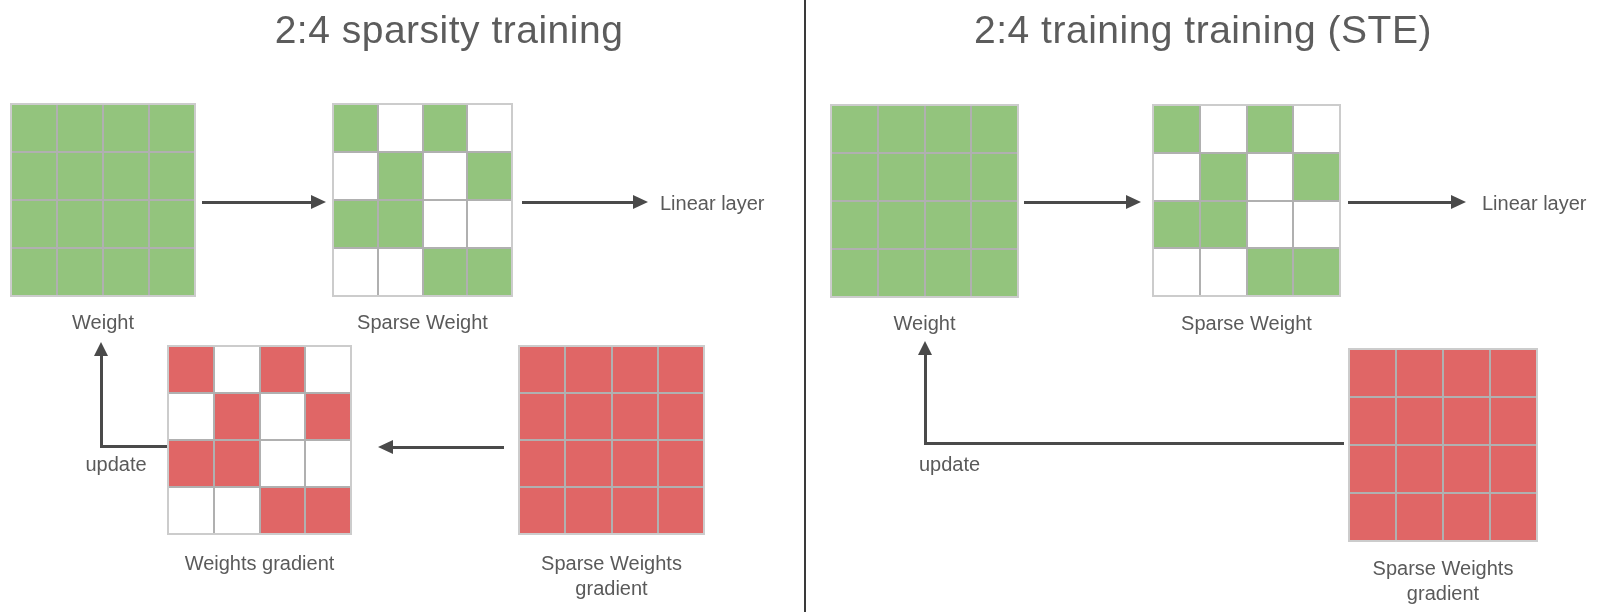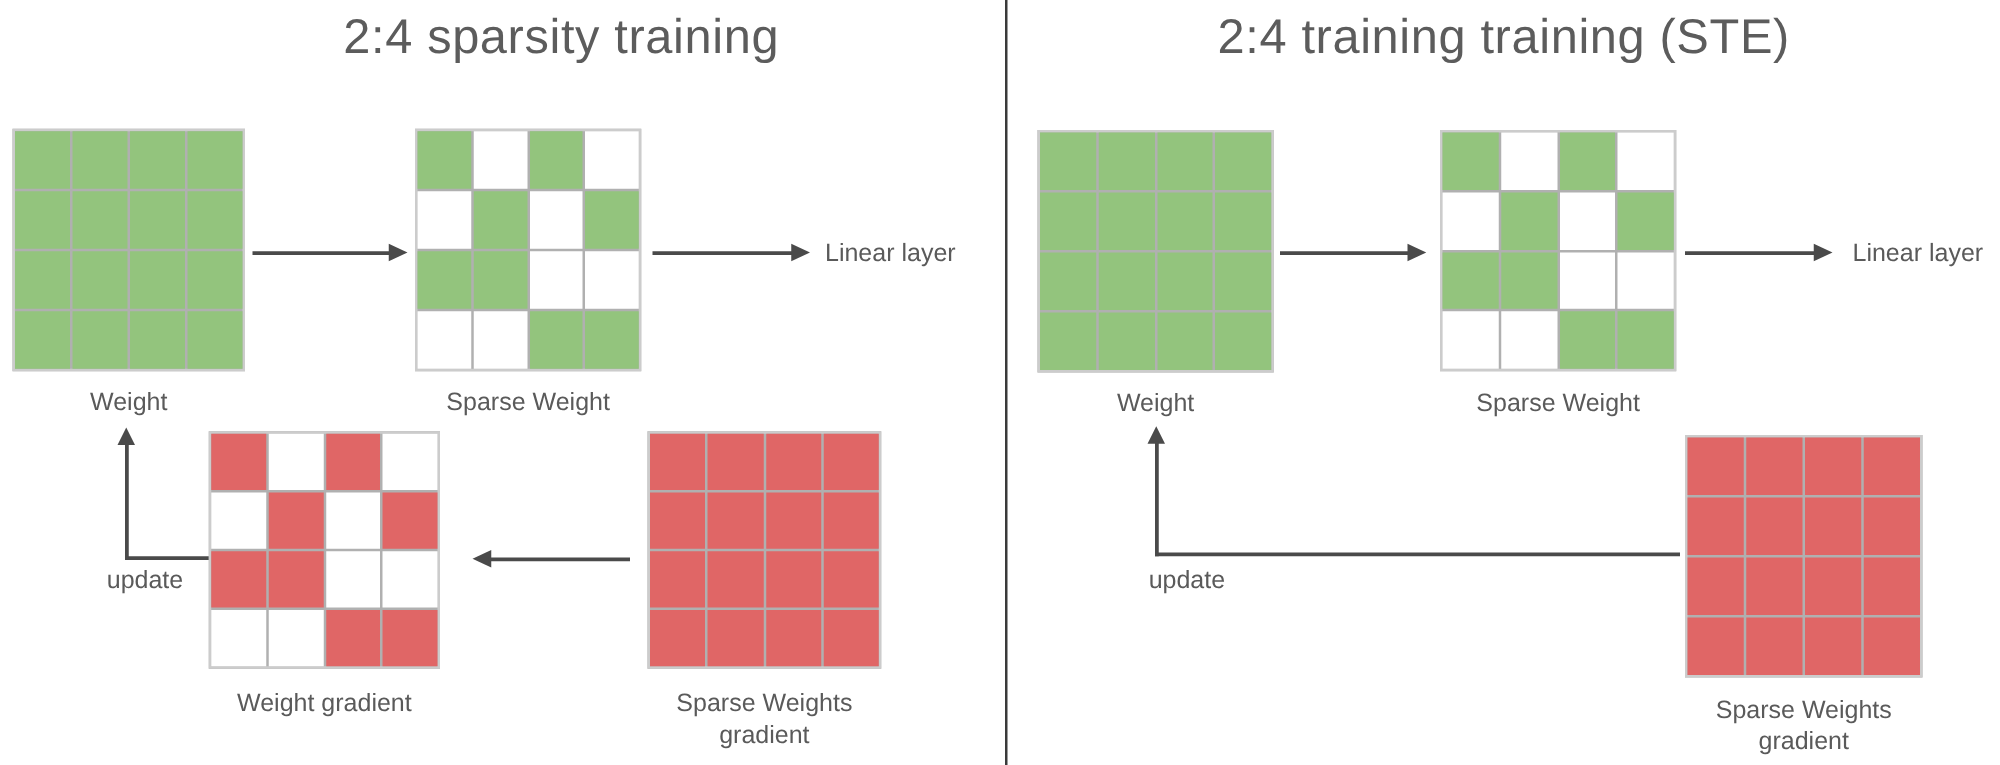--- a/index.html
+++ b/index.html
@@ -166,21 +166,21 @@
         <div class="cell" style="background: rgb(224, 102, 102);"></div>
         <div class="cell" style="background: rgb(224, 102, 102);"></div>
         <div class="cell" style="background: rgb(224, 102, 102);"></div>
         <div class="cell" style="background: rgb(224, 102, 102);"></div>
         <div class="cell" style="background: rgb(224, 102, 102);"></div>
         <div class="cell" style="background: rgb(224, 102, 102);"></div>
         <div class="cell" style="background: rgb(224, 102, 102);"></div>
         <div class="cell" style="background: rgb(224, 102, 102);"></div>
       </div>
 
-    <div class="lbl" style="left:167px; top:551px; width:185px;">Weight gradient</div>
+    <div class="lbl" style="left:167px; top:551px; width:185px;">Weights gradient</div>
     <div class="lbl" style="left:518px; top:551px; width:187px;">Sparse Weights gradient</div>
   </section>
 
   <div class="divider" style="left:804px;"></div>
 
   <section>
     <div class="title" style="left:806px; width:794px;">2:4 training training (STE)</div>
 
     <div class="matrix" style="left:830px; top:104px; width:189px; height:194px;">
         <div class="cell" style="background: rgb(147, 196, 125);"></div>

